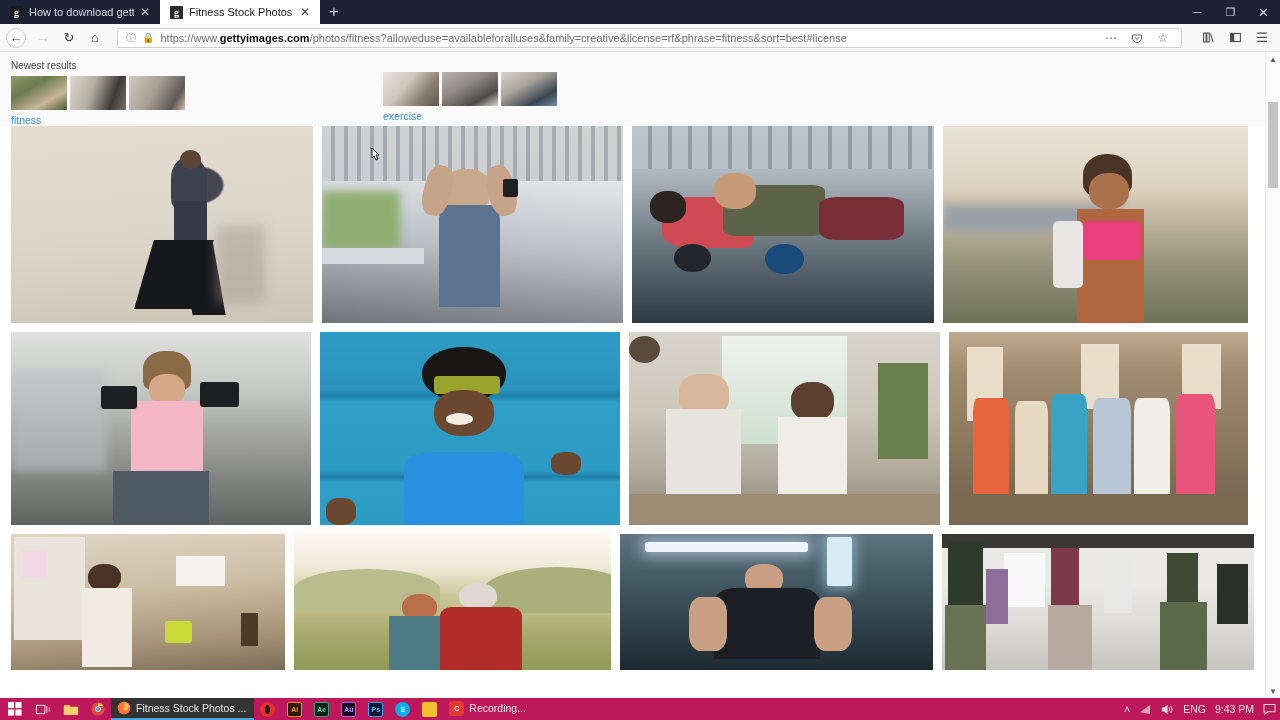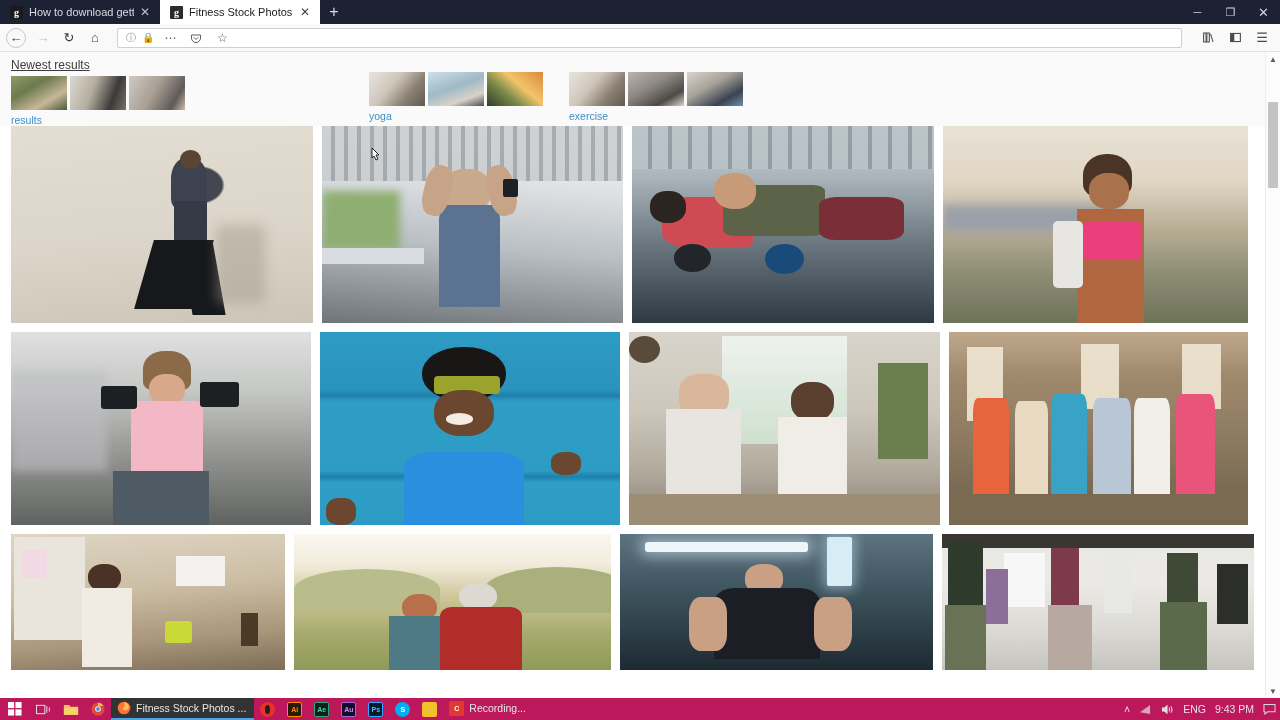--- a/index.html
+++ b/index.html
@@ -89,21 +89,21 @@
   }
   .scroll-region { position: absolute; inset: 0 15px 0 0; overflow: hidden; }
 
   
   .relrow {
     height: 74px; background: #fafafa; position: relative;
     display: flex; align-items: flex-start; padding-left: 11px;
   }
   .relgroup { position: relative; padding-top: 7px; margin-right: 12px; }
   .relgroup-label {
-    font-size: 12px; color: #3c3c3c; margin-bottom: 4px; height: 13px; line-height: 13px; text-decoration: underline;
+    font-size: 10px; color: #3c3c3c; margin-bottom: 4px; height: 13px; line-height: 13px;
   }
   .relthumbs { display: flex; gap: 3px; }
   .relthumb { width: 56px; height: 34px; background-size: cover; background-position: center; }
   .relterm { font-size: 10.5px; color: #3b8ecc; margin-top: 4px; }
 
   .popup {
     position: absolute; left: 193px; top: 56px; width: 160px; height: 78px;
     background: #ffffff; border: 1px solid #dcdcdc; z-index: 20;
     padding: 6px 0 0 9px; box-shadow: 0 1px 2px rgba(0,0,0,.05);
   }
@@ -179,20 +179,21 @@
 
   <div class="navbar">
     <div class="navbtn back">←</div>
     <div class="navbtn fwd">→</div>
     <div class="navbtn">↻</div>
     <div class="navbtn">⌂</div>
 
     <div class="urlbar">
       <span class="url-info">ⓘ</span>
       <span class="url-lock">🔒</span>
+      <span class="url-text"><span>https://www.</span><b>gettyimages.com</b><span>/photos/fitness?alloweduse=availableforalluses&amp;family=creative&amp;license=rf&amp;phrase=fitness&amp;sort=best#license</span></span>
       <span class="urlbtn">⋯</span>
       <span class="urlbtn">
         <svg width="12" height="12" viewBox="0 0 16 16" fill="none" stroke="#5a5a5f" stroke-width="1.3">
             <path d="M2 4h12v4a6 6 0 0 1-12 0z"></path>
             <path d="M5 7l3 3 3-3"></path>
           </svg>
       </span>
       <span class="urlbtn">☆</span>
     </div>
 
@@ -219,33 +220,25 @@
 
       <div class="relrow">
 
         <div class="relgroup">
           <div class="relgroup-label">Newest results</div>
           <div class="relthumbs">
             <div class="relthumb" style="background:linear-gradient(150deg,#8e9b6a 0%,#6d7a4d 35%,#c7b79a 70%,#4b5a38 100%)"></div>
             <div class="relthumb" style="background:linear-gradient(110deg,#dcd8d2 0%,#b5ad9f 40%,#3c3a38 75%,#7a7066 100%)"></div>
             <div class="relthumb" style="background:linear-gradient(120deg,#cfcac2 0%,#a99f93 45%,#5d5a58 80%,#d4b9a8 100%)"></div>
           </div>
-          <div class="relterm">results</div>
+          <div class="relterm">fitness</div>
         </div>
 
         <div style="width:172px"></div>
 
-        <div class="relgroup" style="padding-top:20px">
-          <div class="relthumbs">
-            <div class="relthumb" style="background:linear-gradient(130deg,#e8e4de 0%,#cfc6ba 40%,#8a7f72 70%,#5f5852 100%)"></div>
-            <div class="relthumb" style="background:linear-gradient(160deg,#cfe0e8 0%,#9fb9c6 45%,#d8d2c8 75%,#4a4f54 100%)"></div>
-            <div class="relthumb" style="background:linear-gradient(40deg,#2e3b2a 0%,#7b8a4a 35%,#f2c46a 60%,#d98a3c 100%)"></div>
-          </div>
-          <div class="relterm">yoga</div>
-        </div>
 
         <div class="relgroup" style="padding-top:20px;margin-left:14px">
           <div class="relthumbs">
             <div class="relthumb" style="background:linear-gradient(130deg,#e8e4de 0%,#cfc6ba 40%,#8a7f72 70%,#5f5852 100%)"></div>
             <div class="relthumb" style="background:linear-gradient(150deg,#b9b4ae 0%,#8f8a84 40%,#4d4a46 75%,#d9d4cd 100%)"></div>
             <div class="relthumb" style="background:linear-gradient(150deg,#d8d3cc 0%,#a9a39b 40%,#3a4350 75%,#6f8fa8 100%)"></div>
           </div>
           <div class="relterm">exercise</div>
         </div>
 

